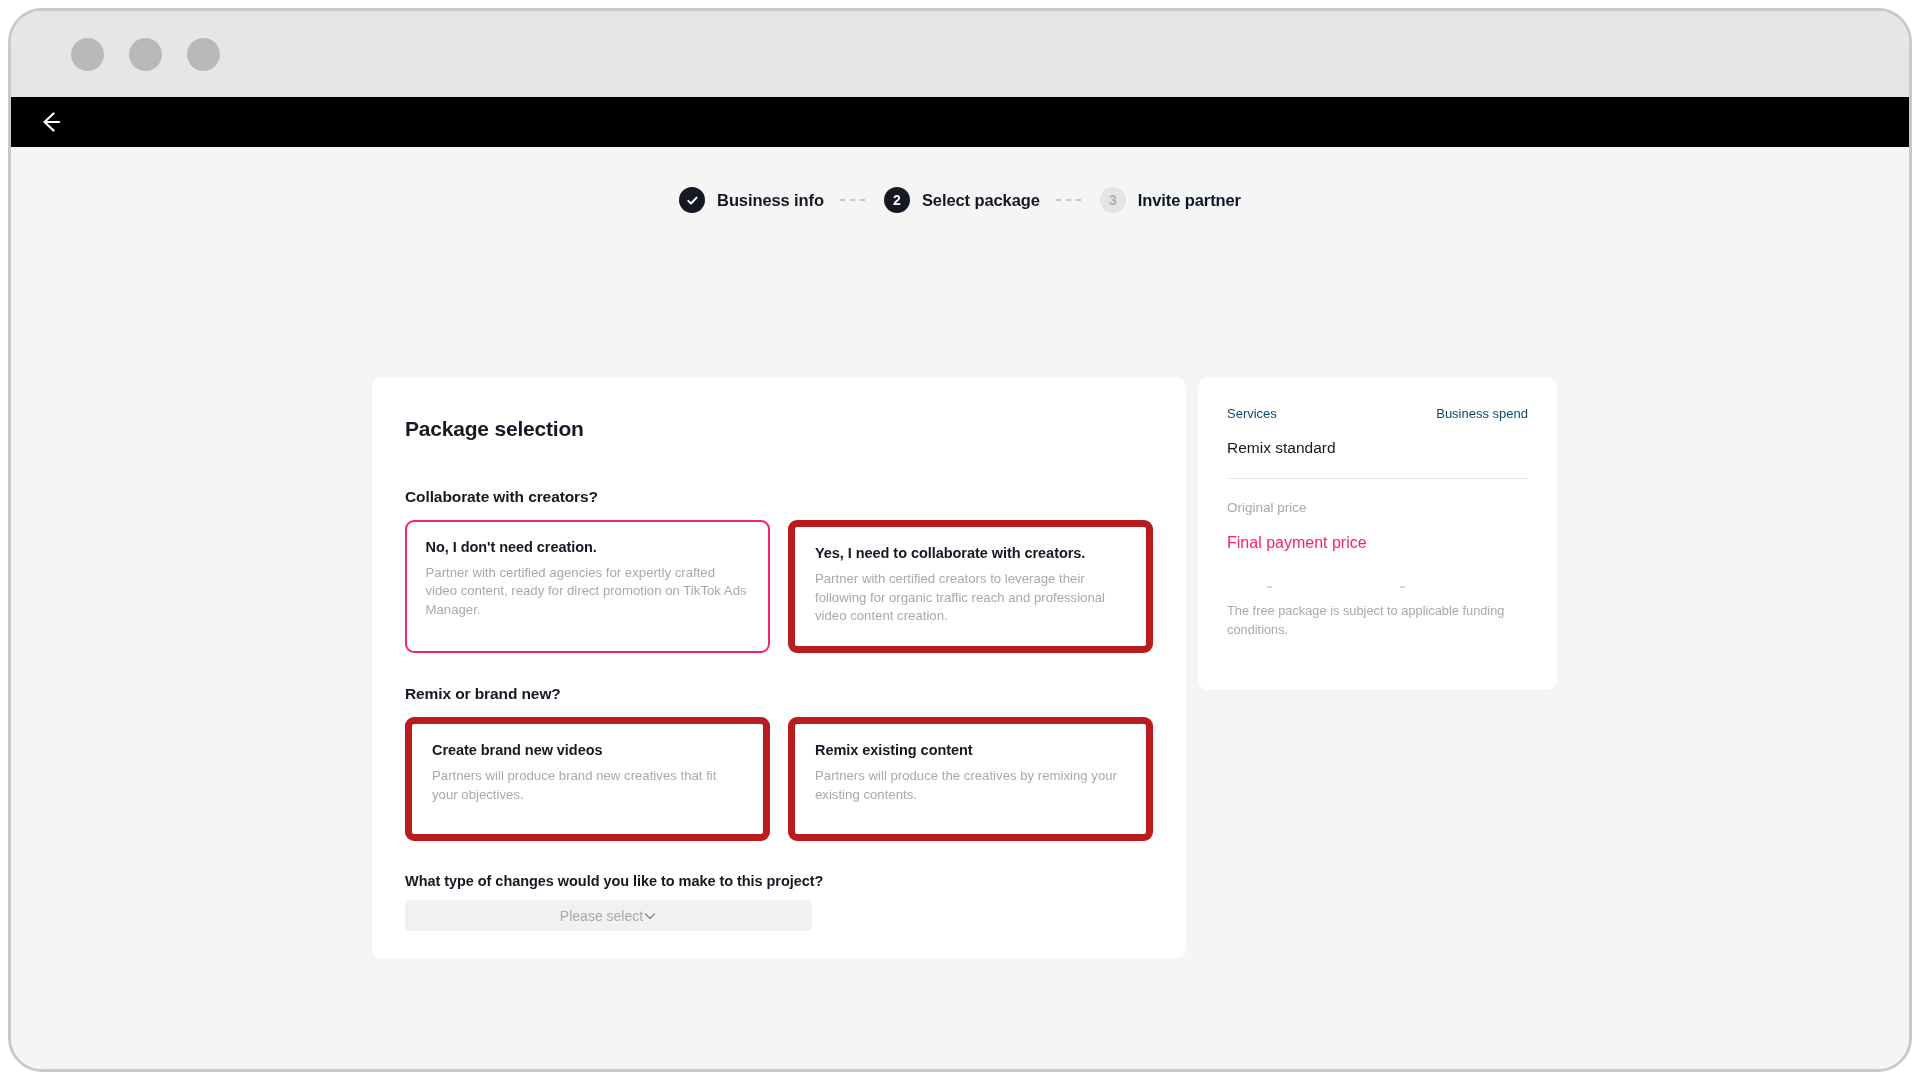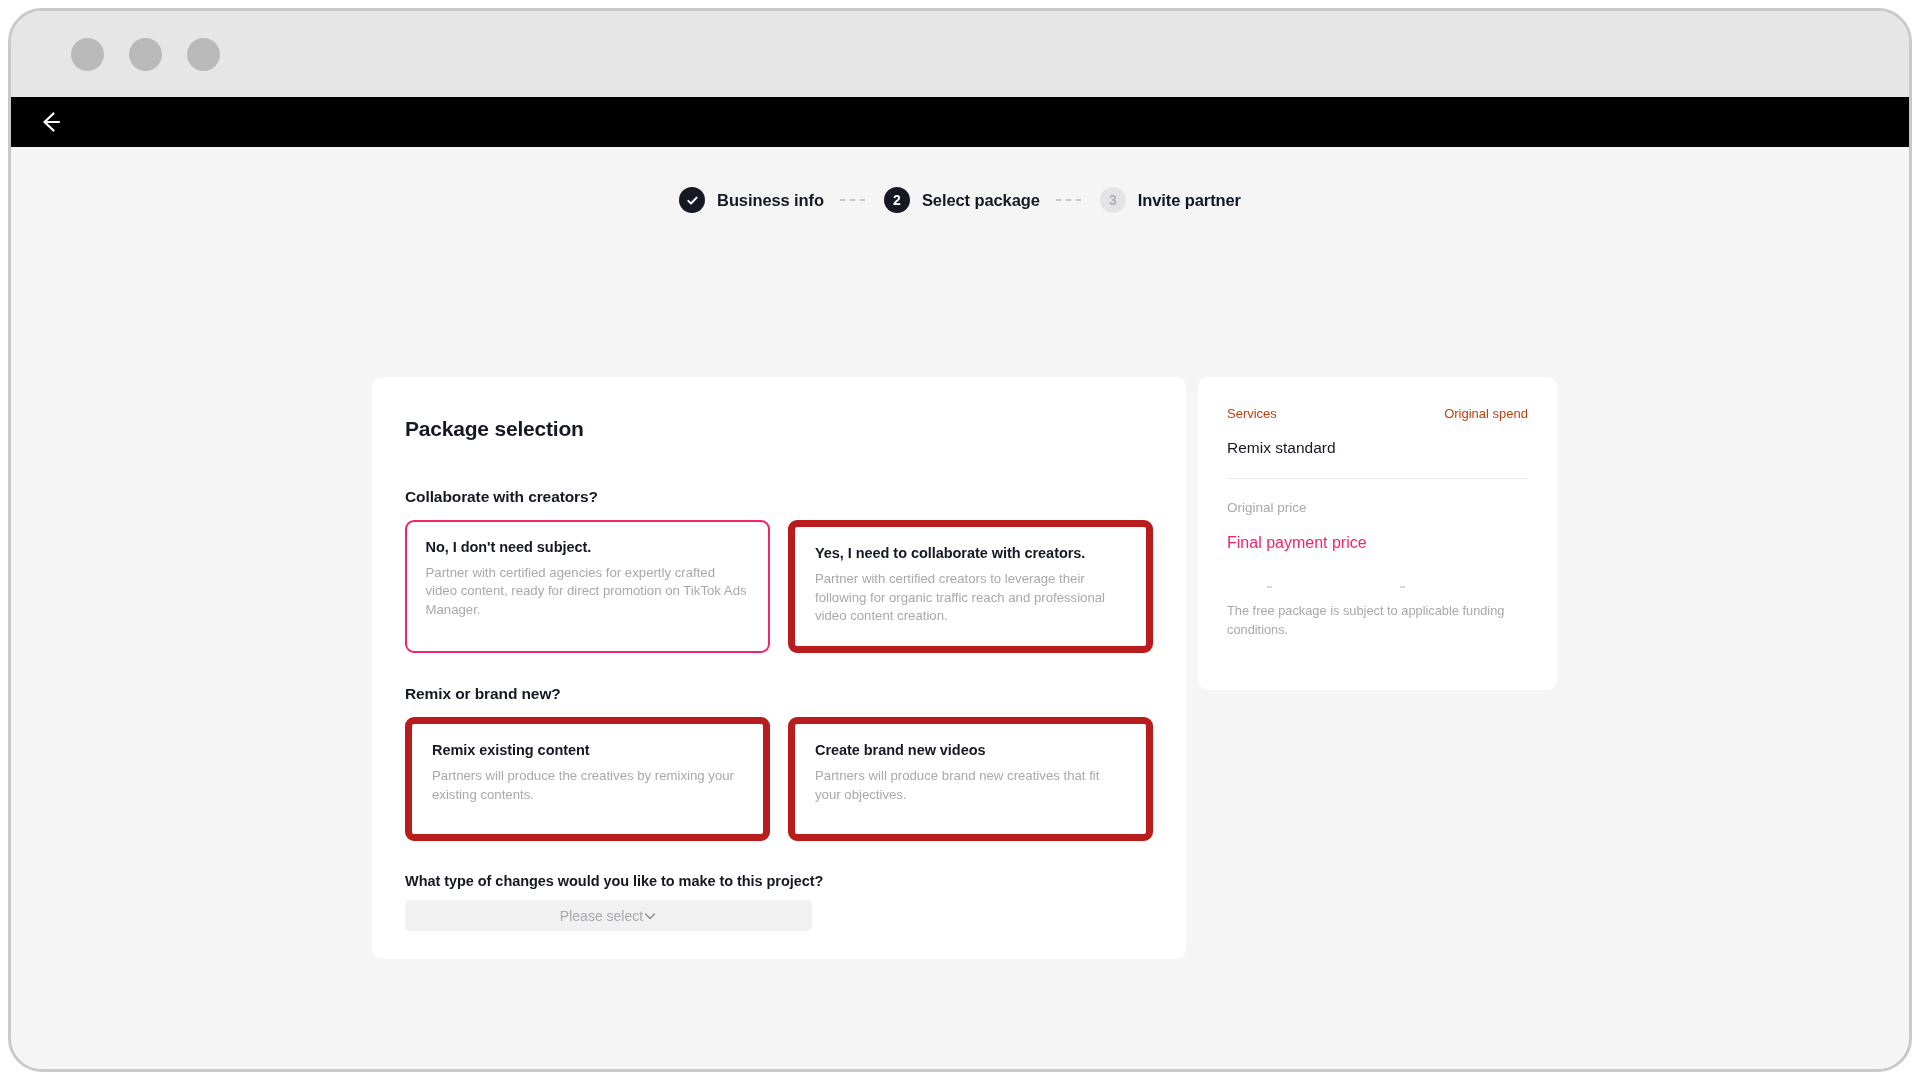--- a/index.html
+++ b/index.html
@@ -223,21 +223,21 @@
     border-radius: 10px;
     padding: 29px 29px 0 29px;
   }
   .summary-head {
     display: flex;
     justify-content: space-between;
     align-items: baseline;
   }
   .sum-col-label {
     font-size: 13px;
-    color: #c2410c;
+    color: #0c4a6e;
   }
   .service-name {
     font-size: 15.5px;
     color: #161823;
     margin-top: 18px;
   }
   .divider {
     height: 1px;
     background: #e8e8ea;
     margin: 21px 0 0 0;
@@ -327,39 +327,39 @@
 
         <div class="main-card">
           <div class="main-inner">
 
             <div class="page-title">Package selection</div>
 
             <div class="q-label">Collaborate with creators?</div>
 
             <div class="option-row">
               <div class="option-card selected">
-                <div class="option-title">No, I don't need subject.</div>
+                <div class="option-title">No, I don't need creation.</div>
                 <div class="option-desc">Partner with certified agencies for expertly crafted video content, ready for direct promotion on TikTok Ads Manager.</div>
               </div>
               <div class="option-card">
                 <div class="option-title">Yes, I need to collaborate with creators.</div>
                 <div class="option-desc">Partner with certified creators to leverage their following for organic traffic reach and professional video content creation.</div>
               </div>
             </div>
 
             <div class="q-label">Remix or brand new?</div>
 
             <div class="option-row">
               <div class="option-card tall">
+                <div class="option-title">Create brand new videos</div>
+                <div class="option-desc">Partners will produce brand new creatives that fit your objectives.</div>
+              </div>
+              <div class="option-card tall">
                 <div class="option-title">Remix existing content</div>
                 <div class="option-desc">Partners will produce the creatives by remixing your existing contents.</div>
-              </div>
-              <div class="option-card tall">
-                <div class="option-title">Create brand new videos</div>
-                <div class="option-desc">Partners will produce brand new creatives that fit your objectives.</div>
               </div>
             </div>
 
             <div class="select-label">What type of changes would you like to make to this project?</div>
 
             <div class="select-box">
               <span class="select-value">Please select</span>
               <span class="chev">
                 <svg viewBox="0 0 14 14" width="14" height="14" aria-hidden="true">
                   <path d="M2.6 5 L7 9.4 L11.4 5" fill="none" stroke="#8c8c92" stroke-width="1.4" stroke-linecap="round" stroke-linejoin="round"></path>
@@ -367,21 +367,21 @@
               </span>
             </div>
 
           </div>
         </div>
 
         <div class="summary-card">
 
           <div class="summary-head">
             <span class="sum-col-label">Services</span>
-            <span class="sum-col-label">Original spend</span>
+            <span class="sum-col-label">Business spend</span>
           </div>
 
           <div class="service-name">Remix standard</div>
 
           <div class="divider"></div>
 
           <div class="price-row">Original price</div>
 
           <div class="final-price">Final payment price</div>
 

